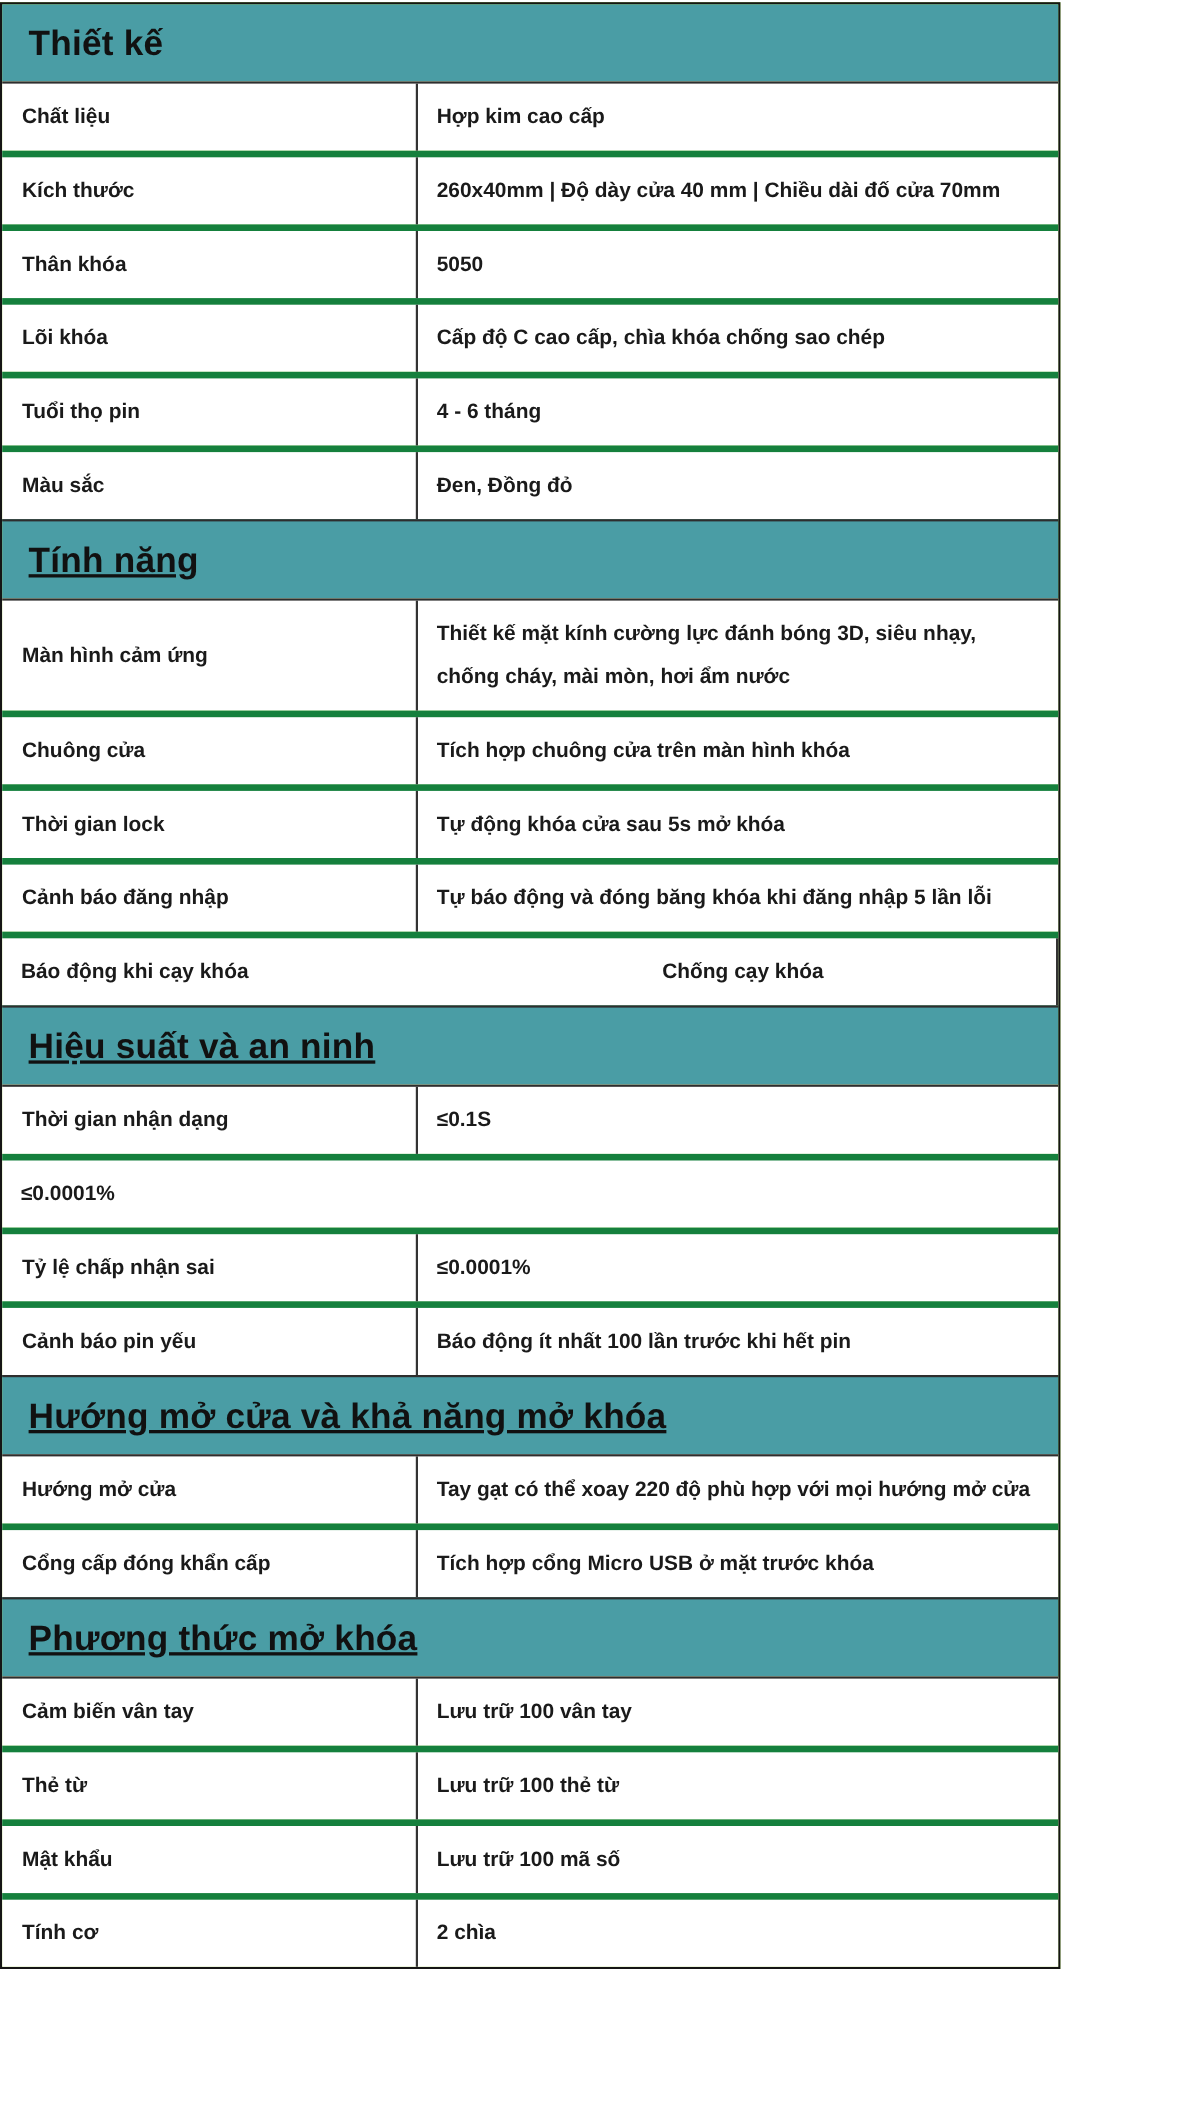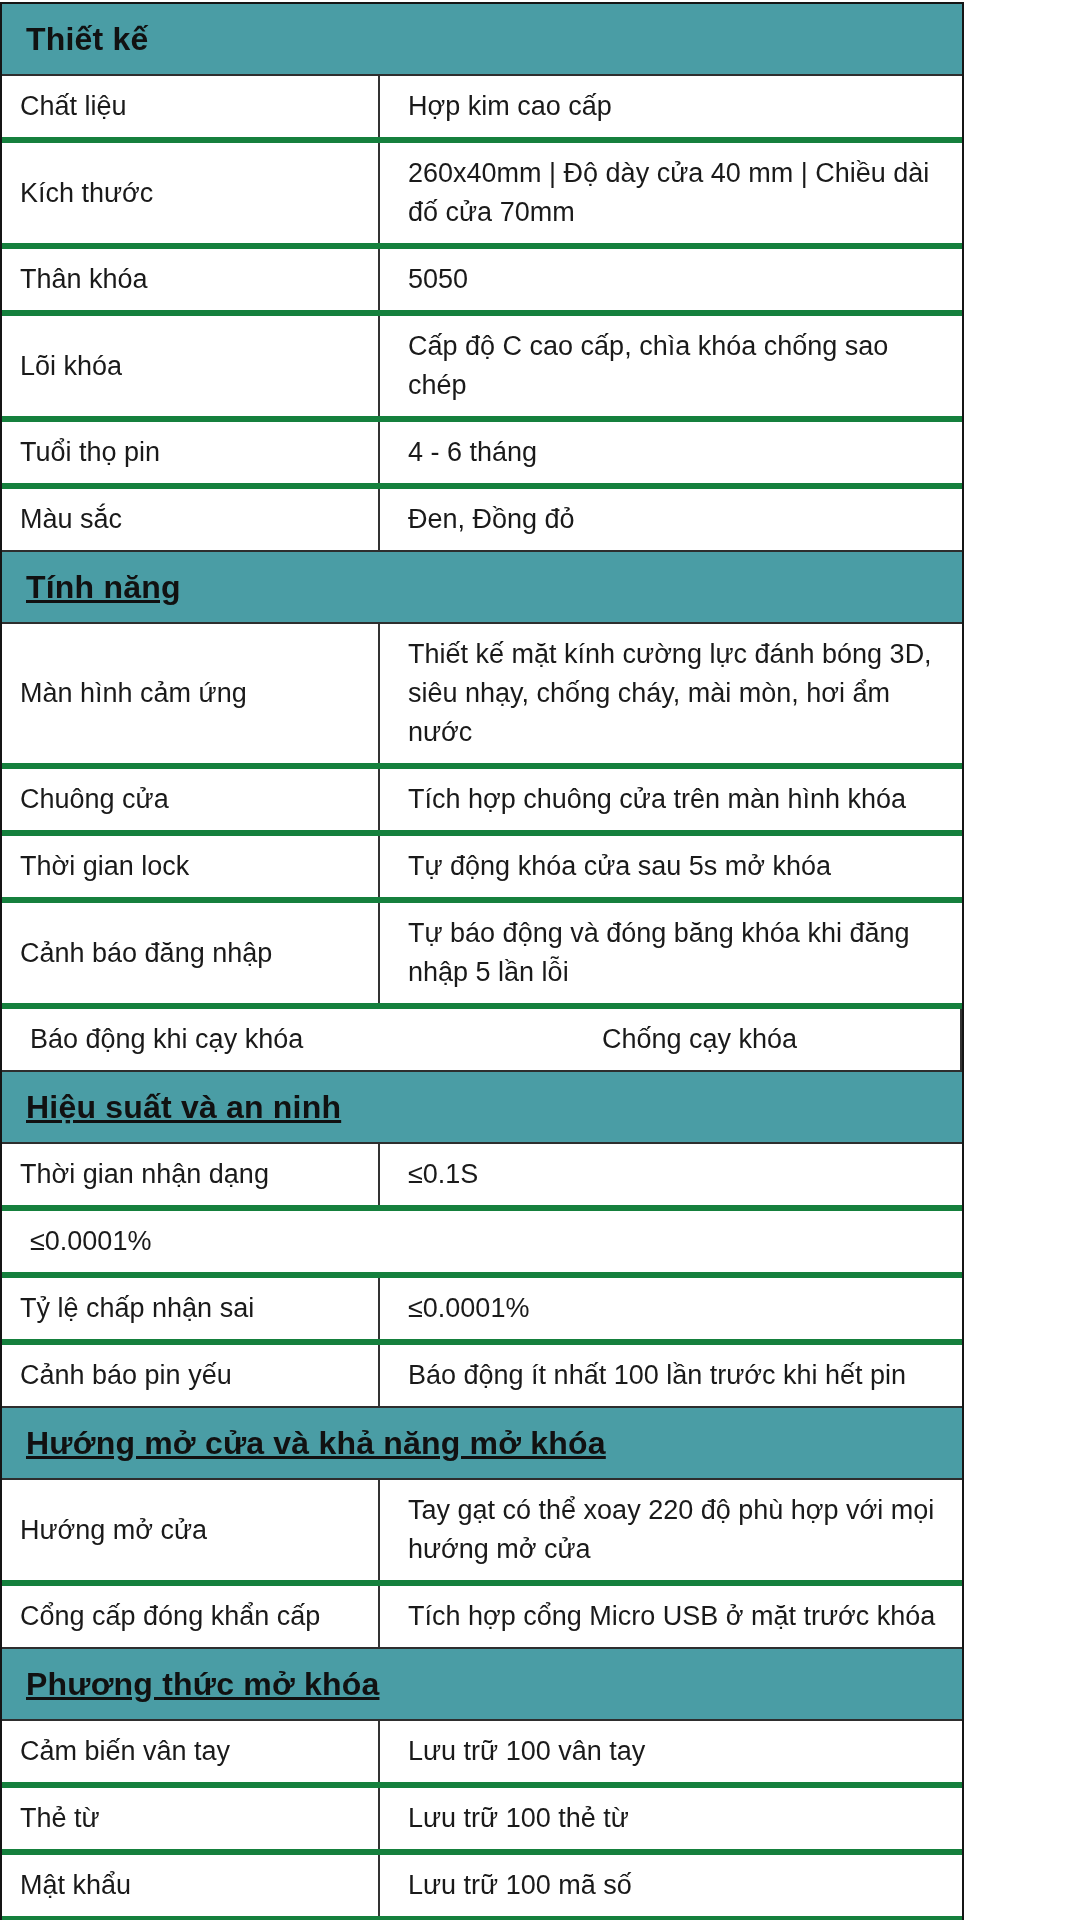--- a/index.html
+++ b/index.html
@@ -39,34 +39,35 @@
     display: flex;
     align-items: stretch;
     border-top: 6px solid #15803d;
     background: #ffffff;
   }
   .section .rows .row:first-child {
     border-top: 2px solid #2e2e2e;
   }
   .cell {
     box-sizing: border-box;
-    font-size: 27px;
+    font-size: 19px;
     line-height: 39px;
     padding: 11px 18px;
     display: flex;
     align-items: center;
+    font-weight: bold;
   }
   .cell.label {
     width: 378px;
     flex: 0 0 378px;
     border-right: 2px solid #333333;
   }
   .cell.value {
     flex: 1 1 auto;
-    padding-left: 28px;
+    padding-left: 17px;
   }
 </style>
 </head>
 <body>
 
 <div class="spec-table" id="table-root">
   <section class="section">
     <div class="section-header">Thiết kế</div>
     <div class="rows">
   <div class="row">

